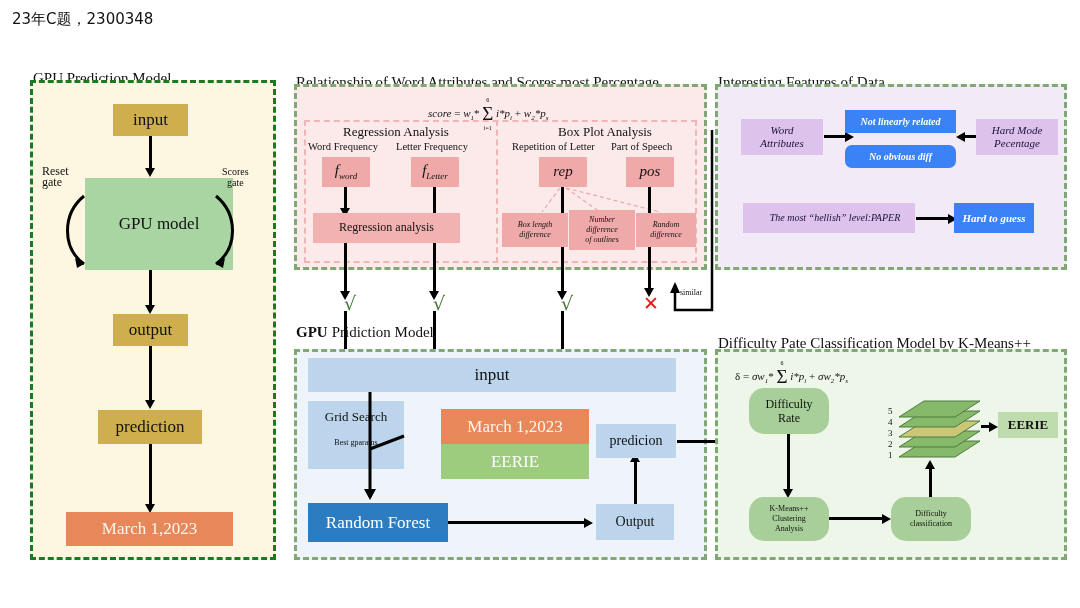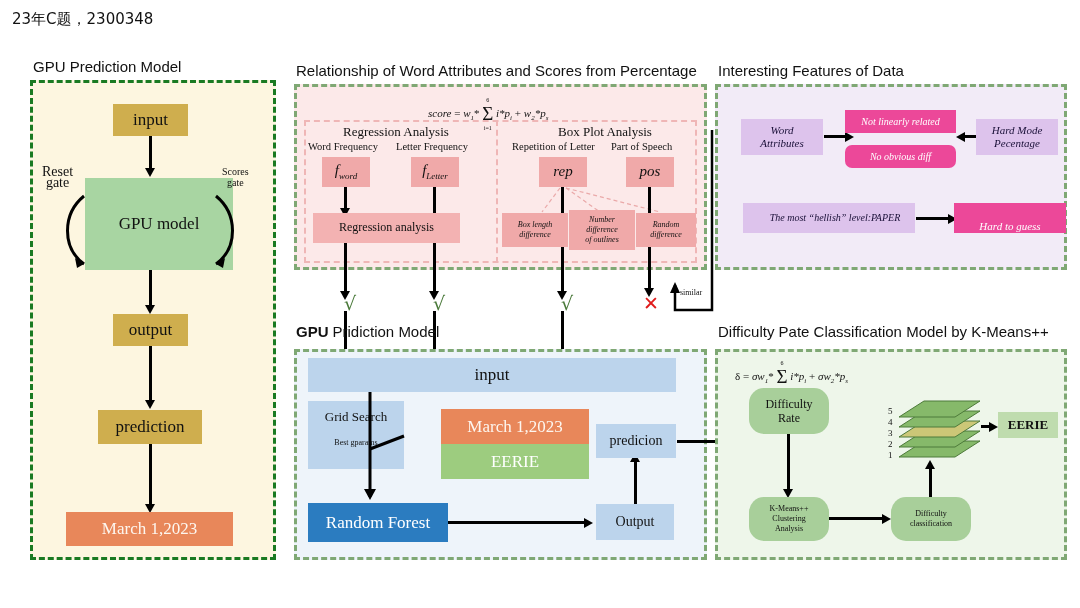--- a/index.html
+++ b/index.html
@@ -1,40 +1,40 @@
 <!DOCTYPE html>
 <html><head>
 <meta charset="utf-8">
 <style>
   html,body{margin:0;padding:0;background:#ffffff;}
   body{width:1080px;height:608px;position:relative;overflow:hidden;
        font-family:"Liberation Serif", serif;color:#111;}
   .abs{position:absolute;box-sizing:border-box;}
-  .ttl{font-family:Liberation Sans, sans-serif;font-size:15px;color:#111;white-space:nowrap;}
+  .ttl{font-family:Liberation Serif, serif;font-size:15px;color:#111;white-space:nowrap;margin-top:12px;}
 
   .panel{position:absolute;box-sizing:border-box;}
   .dash-dark{border:3px dashed #1a7a22;}
   .dash-soft{border:3px dashed #7fa874;}
   .dash-pink{border:2px dashed #efb6b6;}
 
   .box{position:absolute;box-sizing:border-box;display:flex;align-items:center;
        justify-content:center;text-align:center;line-height:1.15;}
 
   
   .khaki{background:#cfae4e;color:#111;}
   .green1{background:#a8d5a2;color:#111;}
   .orange1{background:#e8875a;color:#fdf6ef;}
 
   
   .pinkbox{background:#f0a9a9;color:#111;}
   .pinkbox-l{background:#f3b2b2;color:#111;}
 
   
   .lilac{background:#ddc3ec;color:#1a1038;font-style:italic;}
-  .purple{background:#ec4899;color:#ffffff;font-style:italic;font-weight:normal;}
+  .purple{background:#3b82f6;color:#ffffff;font-style:italic;font-weight:bold;}
 
   
   .bluelt{background:#bcd4ec;color:#111;}
   .bluedk{background:#2b7cc0;color:#ffffff;}
   .orange2{background:#e8875a;color:#fdf6ef;}
   .green2{background:#9dcc7f;color:#ffffff;}
 
   
   .greenbox{background:#a8cf9a;color:#111;border-radius:15px;}
   .greenlt{background:#bfdcae;color:#111;}
@@ -79,21 +79,21 @@
   <span>GPU model</span>
 </div>
 
 <svg class="ov" width="1080" height="608">
   <path d="M 84 196 C 62 214, 62 248, 84 264" stroke="#000" stroke-width="3" fill="none"></path>
   <polygon points="84,264 75,258 77,268" fill="#000"></polygon>
   <path d="M 216 196 C 238 214, 238 248, 216 264" stroke="#000" stroke-width="3" fill="none"></path>
   <polygon points="216,264 225,258 223,268" fill="#000"></polygon>
 </svg>
 
-<div class="abs" style="left:42px;top:166px;font-size:14px;line-height:11px;text-align:center;">
+<div class="abs" style="left:42px;top:166px;font-size:12px;line-height:11px;">
   <div>Reset</div>
   <div>gate</div>
 </div>
 <div class="abs" style="left:222px;top:166px;font-size:10px;line-height:11px;text-align:center;">
   <div>Scores</div>
   <div>gate</div>
 </div>
 
 <div class="arrow" style="left:149px;top:270px;width:3px;height:38px;"></div>
 <div class="ahead ahead-d" style="left:145px;top:305px;"></div>
@@ -109,21 +109,21 @@
   <span>prediction</span>
 </div>
 
 <div class="arrow" style="left:149px;top:444px;width:3px;height:64px;"></div>
 <div class="ahead ahead-d" style="left:145px;top:504px;"></div>
 
 <div class="box orange1" style="left:66px;top:512px;width:167px;height:34px;font-size:17px;">
   <span>March 1,2023</span>
 </div>
 
-<div class="ttl abs" style="left:296px;top:62px;">Relationship of Word Attributes and Scores from Percentage</div>
+<div class="ttl abs" style="left:296px;top:62px;">Relationship of Word Attributes and Scores most Percentage</div>
 <div class="panel dash-soft" style="left:294px;top:84px;width:413px;height:186px;background:#fce9e9;"></div>
 
 <div class="formula" style="left:428px;top:97px;">
   <span>score</span>
   <span style="font-style:normal;">=</span>
   <span>w</span><span class="sub">1</span><span style="font-style:normal;">*</span>
   <span class="sigwrap"><span class="sigtop">6</span><span class="sigma">Σ</span><span class="sigbot">i=1</span></span>
   <span>i*p</span><span class="sub">i</span>
   <span style="font-style:normal;">+</span>
   <span>w</span><span class="sub">2</span><span>*p</span><span class="sub">s</span>
@@ -237,21 +237,21 @@
 <div class="box lilac" style="left:976px;top:119px;width:82px;height:36px;flex-direction:column;font-size:11px;line-height:13px;">
   <span>Hard Mode</span>
   <span>Pecentage</span>
 </div>
 
 <div class="box lilac" style="left:743px;top:203px;width:172px;height:30px;font-size:10px;padding-left:12px;">
   <span>The most  “hellish” level:PAPER</span>
 </div>
 <div class="arrow" style="left:916px;top:217px;width:36px;height:3px;"></div>
 <div class="ahead ahead-r" style="left:948px;top:214px;"></div>
-<div class="box purple" style="left:954px;top:203px;width:112px;height:30px;font-size:11px;align-items:flex-end;">
+<div class="box purple" style="left:954px;top:203px;width:80px;height:30px;font-size:11px;">
   <span>Hard to guess</span>
 </div>
 
 <div class="abs" style="left:296px;top:323px;white-space:nowrap;">
   <span class="ttl" style="font-weight:bold;">GPU</span>
   <span class="ttl">Pridiction  Model</span>
 </div>
 <div class="panel dash-soft" style="left:294px;top:349px;width:413px;height:211px;background:#eef4fa;"></div>
 
 <div class="box bluelt" style="left:308px;top:358px;width:368px;height:34px;font-size:17px;">

